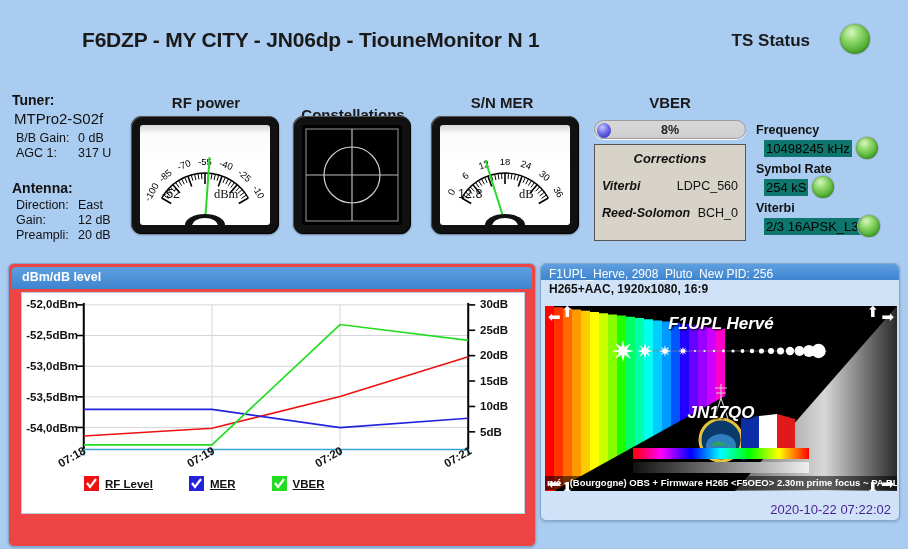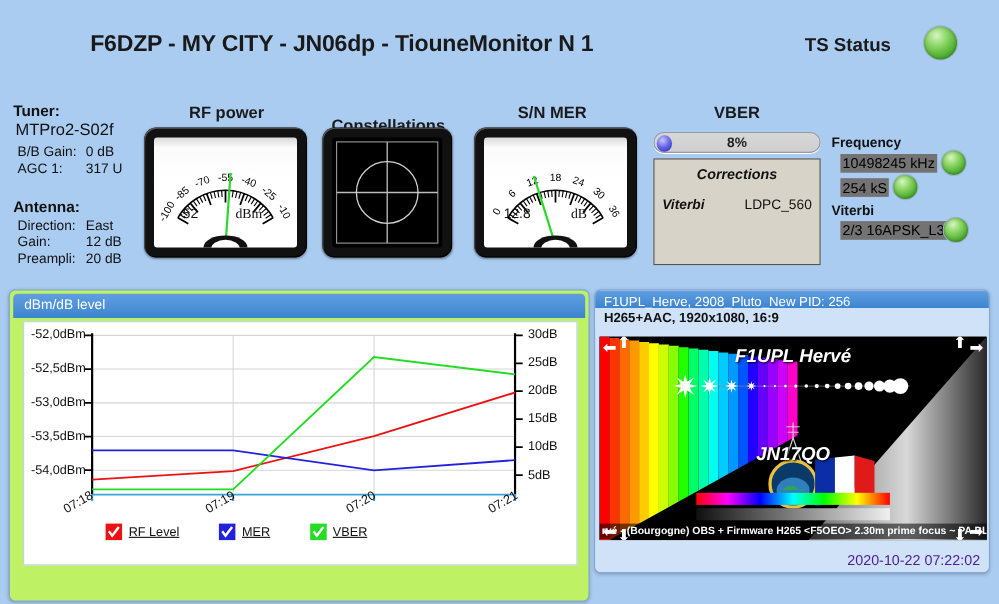--- a/index.html
+++ b/index.html
@@ -98,49 +98,50 @@
   }
   .corr-row { display:flex; justify-content:space-between; padding:0 7px; margin-top:13px; font-size:12.5px; }
   .corr-k { font-style:italic; font-weight:bold; }
   .corr-v { }
 
   
   #readouts { position:absolute; left:756px; top:120px; width:146px; }
   .ro-label { font-size:12.5px; font-weight:bold; color:#111; margin-top:3px; }
   .ro-row { display:flex; align-items:center; margin-left:8px; }
   .ro-value {
-    background:#737373; font-size:13px; color:#000; padding:0 2px;
+    background:#0f766e; font-size:13px; color:#000; padding:0 2px;
     height:17px; line-height:17px; white-space:nowrap; overflow:hidden;
   }
   .ro-led { width:22px; height:22px; margin-left:4px; flex:0 0 auto; }
 
   
   #chart-panel {
     position:absolute; left:8px; top:263px; width:528px; height:284px;
-    background:#bef264; border:1px solid #7fa8d4; border-radius:6px;
+    background:#ef4444; border:1px solid #7fa8d4; border-radius:6px;
     box-shadow:0 1px 3px rgba(0,0,0,.2);
+    font-weight:bold;
   }
   #chart-titlebar {
     height:22px; margin:3px 3px 0 3px;
     background: linear-gradient(#5f9fe0, #3d84cf);
     border-radius:4px 4px 0 0;
     color:#fff; font-size:12.5px; padding:3px 0 0 10px;
   }
   #chart-body {
     position:absolute; left:12px; top:28px; width:504px; height:222px;
     background:#fff; border:1px solid #b8cfe6;
   }
   #plot { position:absolute; left:0; top:0; width:100%; height:100%; }
   .ylab { position:absolute; font-size:11.5px; color:#111; text-align:right; }
   .yrlab { position:absolute; font-size:11.5px; color:#111; }
   .xlab {
     position:absolute; font-size:11.5px; color:#111;
     transform: rotate(-30deg); transform-origin: left top;
   }
-  #legend { position:absolute; left:74px; top:183px; display:flex; gap:36px;align-items:flex-end; }
+  #legend { position:absolute; left:62px; top:183px; display:flex; gap:36px;align-items:flex-end; }
   .leg-item { display:flex; align-items:center; gap:6px; }
   .leg-box { width:15px; height:15px; position:relative; }
   .leg-box svg { position:absolute; left:1px; top:1px; }
   .leg-text { font-size:11.5px; text-decoration:underline; color:#111; }
 
   
   #video-panel {
     position:absolute; left:540px; top:263px; width:360px; height:258px;
     background:#cfe2f7; border:1px solid #7fa8d4; border-radius:6px;
     box-shadow:0 1px 3px rgba(0,0,0,.2); overflow:hidden;
@@ -319,28 +320,33 @@
 <div id="vber-bar">
   <div id="vber-knob"></div>
   <div id="vber-text">8%</div>
 </div>
 <div id="corrections-box">
   <div id="corrections-title">Corrections</div>
   <div class="corr-row">
     <span class="corr-k">Viterbi</span>
     <span class="corr-v">LDPC_560</span>
   </div>
+  <div class="corr-row">
+    <span class="corr-k">Reed-Solomon</span>
+    <span class="corr-v">BCH_0</span>
+  </div>
 </div>
 
 <div id="readouts">
   <div class="ro-label">Frequency</div>
   <div class="ro-row">
     <div class="ro-value">10498245 kHz</div>
     <div class="ro-led led"></div>
   </div>
+  <div class="ro-label">Symbol Rate</div>
   <div class="ro-row">
     <div class="ro-value">254 kS</div>
     <div class="ro-led led"></div>
   </div>
   <div class="ro-label">Viterbi</div>
   <div class="ro-row">
     <div class="ro-value" style="width:108px;">2/3 16APSK_L3</div>
     <div class="ro-led led" style="margin-left:-14px;"></div>
   </div>
 </div>

